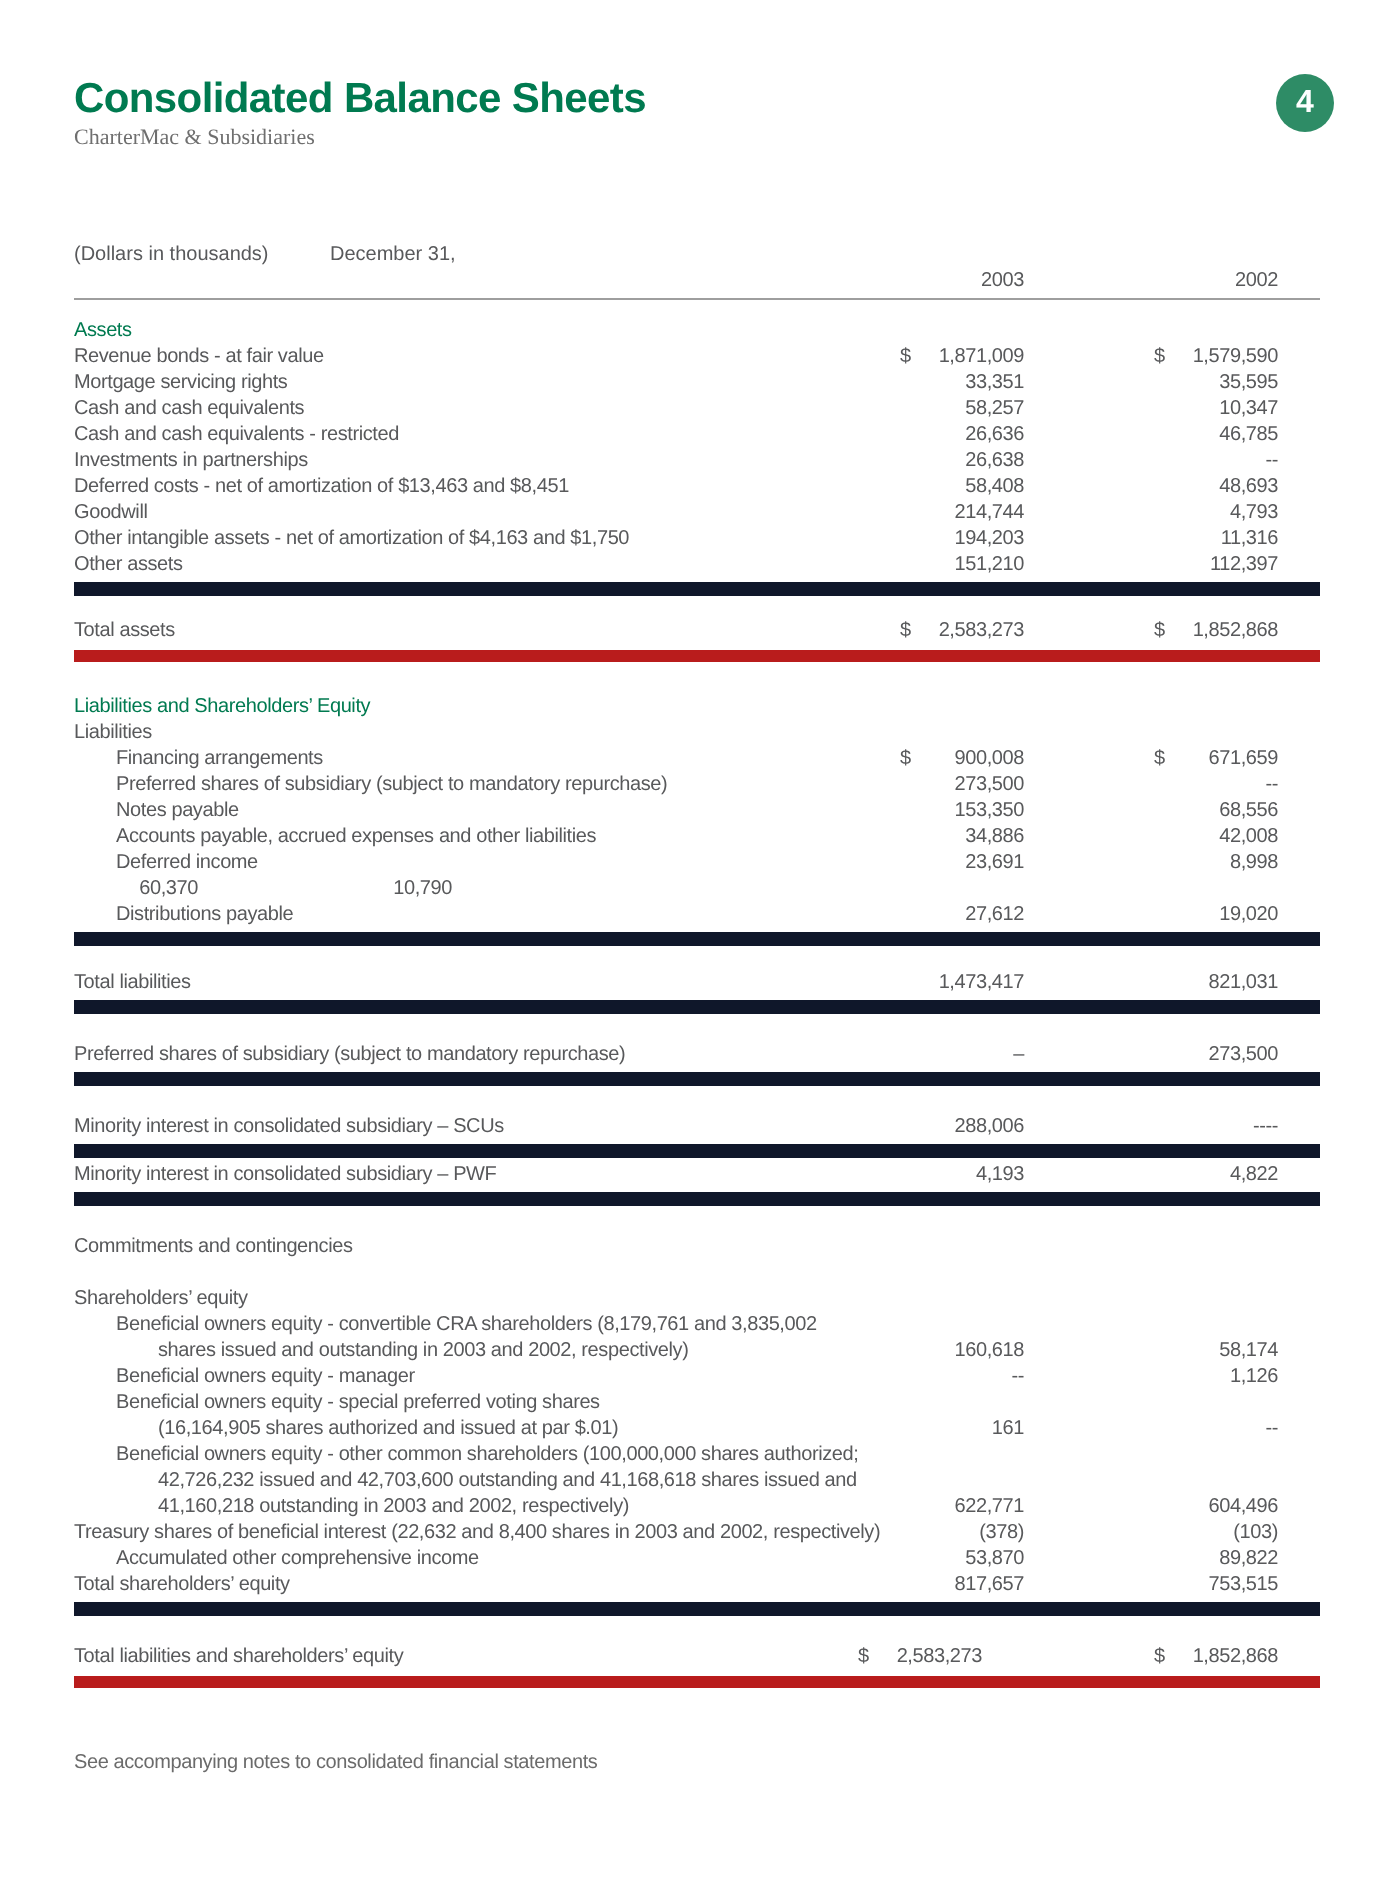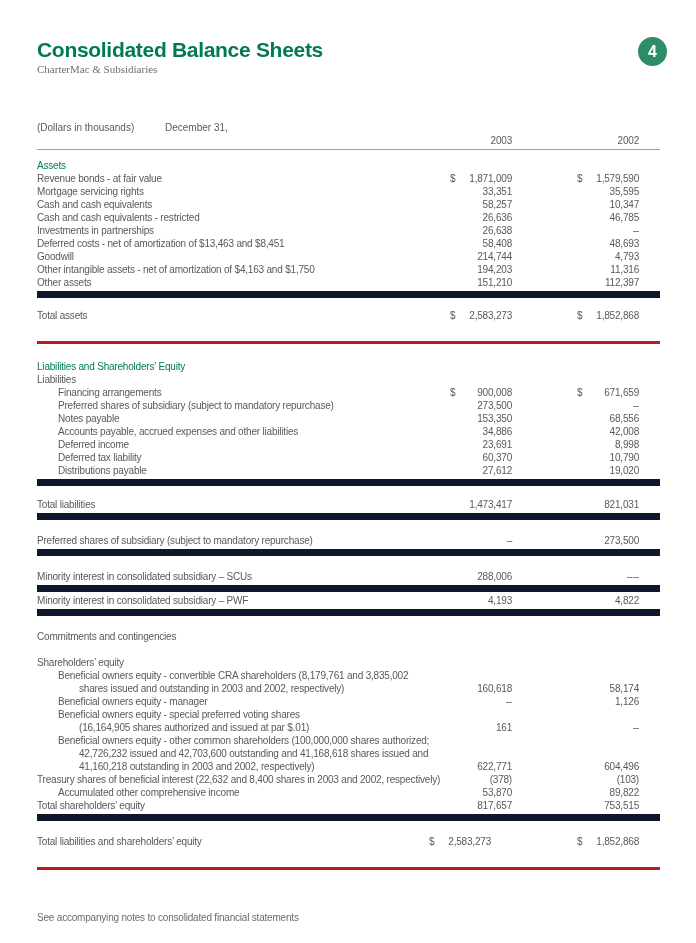--- a/index.html
+++ b/index.html
@@ -30,27 +30,27 @@
   
   .row { display:flex; align-items:flex-end; font-size:10px; line-height:13px; letter-spacing:-0.2px; }
   .lab { flex:1; min-width:0; white-space:nowrap; }
   .ln { white-space:nowrap; }
   .ind0 { padding-left:0; } .ind1 { padding-left:21px; } .ind2 { padding-left:42px; }
   .col { display:flex; justify-content:space-between; flex:none; align-items:baseline; }
   .c3 { width:62px; }
   .c2 { width:62px; margin-left:65px; margin-right:21px; }
   .green { color:#007a50; }
   .rule-thin  { border-bottom:7px solid #0f172a; padding-bottom:2px; margin-bottom:2px; }
-  .rule-thick { border-bottom:3px solid #b91c1c; padding-bottom:19px; margin-bottom:2px; }
+  .rule-thick { border-bottom:6px solid #b91c1c; padding-bottom:3px; margin-bottom:2px; }
   .years-row { margin-top:0; }
   .head-rule { border-bottom:1px solid #9e9e9e; margin-top:2px; }
   .rows-host { margin-top:9px; }
 
   
-  .footnote { position:absolute; left:37px; top:912px; font-size:10px; color:#6b6b6b; letter-spacing:-0.2px; }
+  .footnote { position:absolute; left:37px; top:876px; font-size:10px; color:#6b6b6b; letter-spacing:-0.2px; }
 </style>
 </head>
 <body>
 
 <div class="page">
   <div class="page-badge">
     <span>4</span>
   </div>
 
   <div class="content">
@@ -304,23 +304,20 @@
           <div class="col c3">
             <span class="dol"></span>
             <span class="num">23,691</span>
           </div>
           <div class="col c2">
             <span class="dol"></span>
             <span class="num">8,998</span>
           </div>
         </div>
         <div class="row">
-          <div class="lab">
-            <div class="ln ind1">Deferred tax liability</div>
-          </div>
           <div class="col c3">
             <span class="dol"></span>
             <span class="num">60,370</span>
           </div>
           <div class="col c2">
             <span class="dol"></span>
             <span class="num">10,790</span>
           </div>
         </div>
         <div class="row rule-thin">

